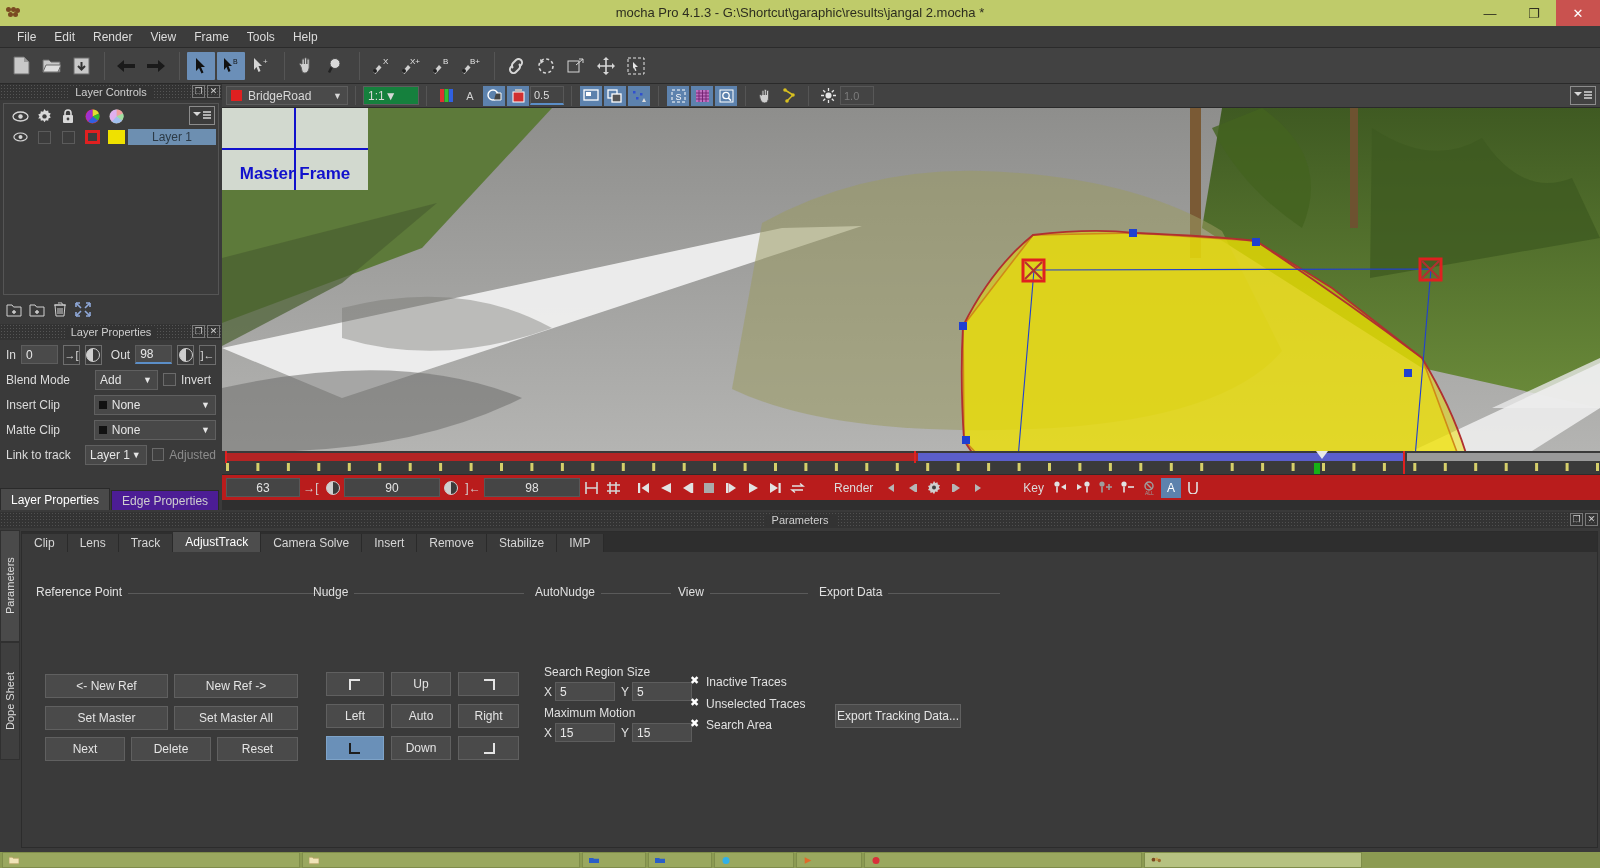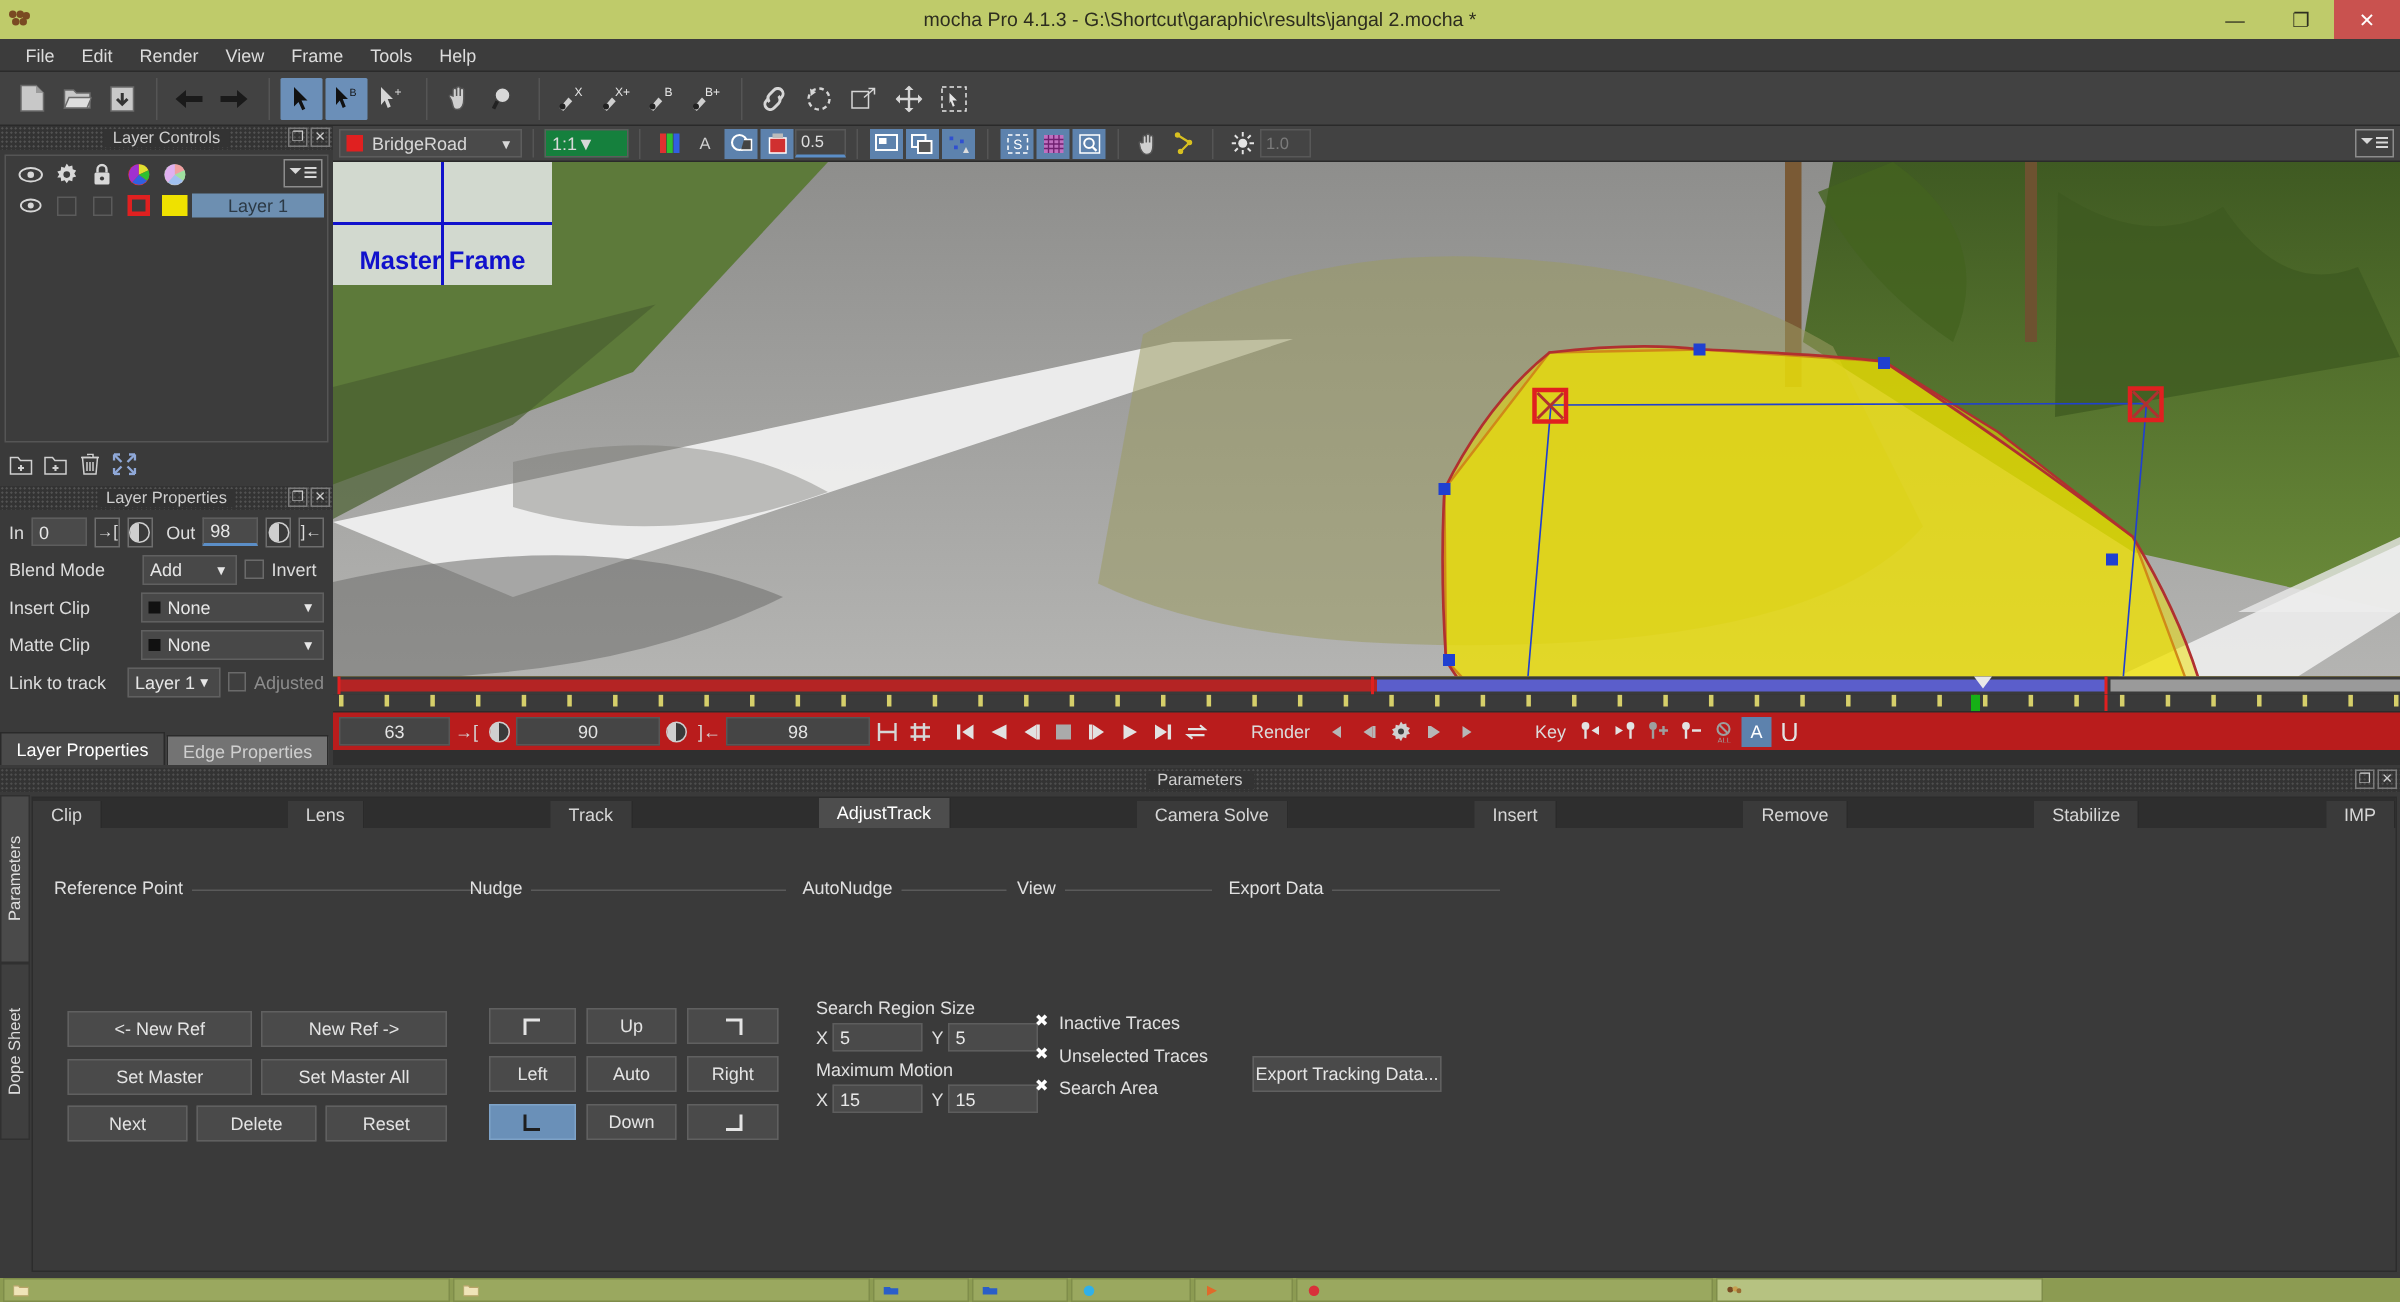--- a/index.html
+++ b/index.html
@@ -94,21 +94,21 @@
          background:linear-gradient(90deg,#cfcfcf 50%, #3a3a3a 50%);}
   .sel{ background:#484848; border:1px solid #606060; height:20px; color:#e6e6e6;
         font-size:12px; display:flex; align-items:center; padding:0 4px; position:relative;}
   .sel .cv{ position:absolute; right:5px; font-size:9px;}
   .cbx{ width:13px;height:13px;border:1px solid #6a6a6a;background:#3f3f3f;}
   .dim{ color:#8c8c8c; }
   .sqr{ width:8px;height:8px;background:#111; margin-right:5px;}
 
   .lp-tabs{ position:absolute; left:0; bottom:0; width:222px; height:22px;
             display:flex; align-items:flex-end; gap:1px; }
-  .lp-tab{ height:20px; background:#737373; color:#cfcfcf; font-size:12px;
+  .lp-tab{ height:20px; background:#4c1d95; color:#cfcfcf; font-size:12px;
            display:flex; align-items:center; padding:0 10px; border:1px solid #2a2a2a; border-bottom:none;}
   .lp-tab.active{ background:#4a4a4a; color:#fff; height:22px;}
 
   
   .viewer{ position:absolute; left:222px; top:84px; right:0; height:426px; background:#2f2f2f;}
   .vtoolbar{ height:24px; background:#424242; display:flex; align-items:center;
              padding-left:4px; border-bottom:1px solid #2a2a2a; position:relative;}
   .clipsel{ width:122px;height:19px;background:#4a4a4a;border:1px solid #5d5d5d;
             display:flex;align-items:center;padding:0 4px; font-size:12px; position:relative;}
   .clipsel .chip{ width:11px;height:11px;background:#e02020;margin-right:6px;}
@@ -156,21 +156,21 @@
     display:flex; align-items:center; justify-content:center; position:relative;
     background-image:radial-gradient(#505050 0.6px, transparent 0.7px); background-size:3px 3px;}
   .par-title span.t{ background:#333; padding:0 8px; }
   .vtabs{ position:absolute; left:0; top:18px; width:20px; height:300px;}
   .vtab{ width:20px; writing-mode:vertical-rl; transform:rotate(180deg);
          background:#3f3f3f; color:#dcdcdc; font-size:11px; display:flex;
          align-items:center; justify-content:center; padding:8px 0; border:1px solid #303030;}
   .vtab.active{ background:#4a4a4a; }
   .par-body{ position:absolute; left:21px; top:19px; right:2px; bottom:4px;
              background:#3a3a3a; border:1px solid #2c2c2c;}
-  .ptabs{ height:20px; display:flex; align-items:flex-end; background:#2e2e2e;justify-content:space-between;}
+  .ptabs{ height:20px; display:flex; align-items:flex-end; background:#2e2e2e;}
   .ptab{ height:18px; background:#3a3a3a; color:#d6d6d6; font-size:12px;
          display:flex; align-items:center; padding:0 12px; border-right:1px solid #2a2a2a;}
   .ptab.active{ background:#4d4d4d; color:#fff; height:20px;}
   .pcontent{ position:relative; height:100%; }
 
   .grouphdr{ position:absolute; font-size:12px; color:#e0e0e0; }
   .grouphdr .line{ position:absolute; top:8px; left:100%; margin-left:6px;
                    height:1px; background:#5a5a5a; }
 
   .btn{ background:#4a4a4a; border:1px solid #606060; color:#e4e4e4; font-size:12px;

